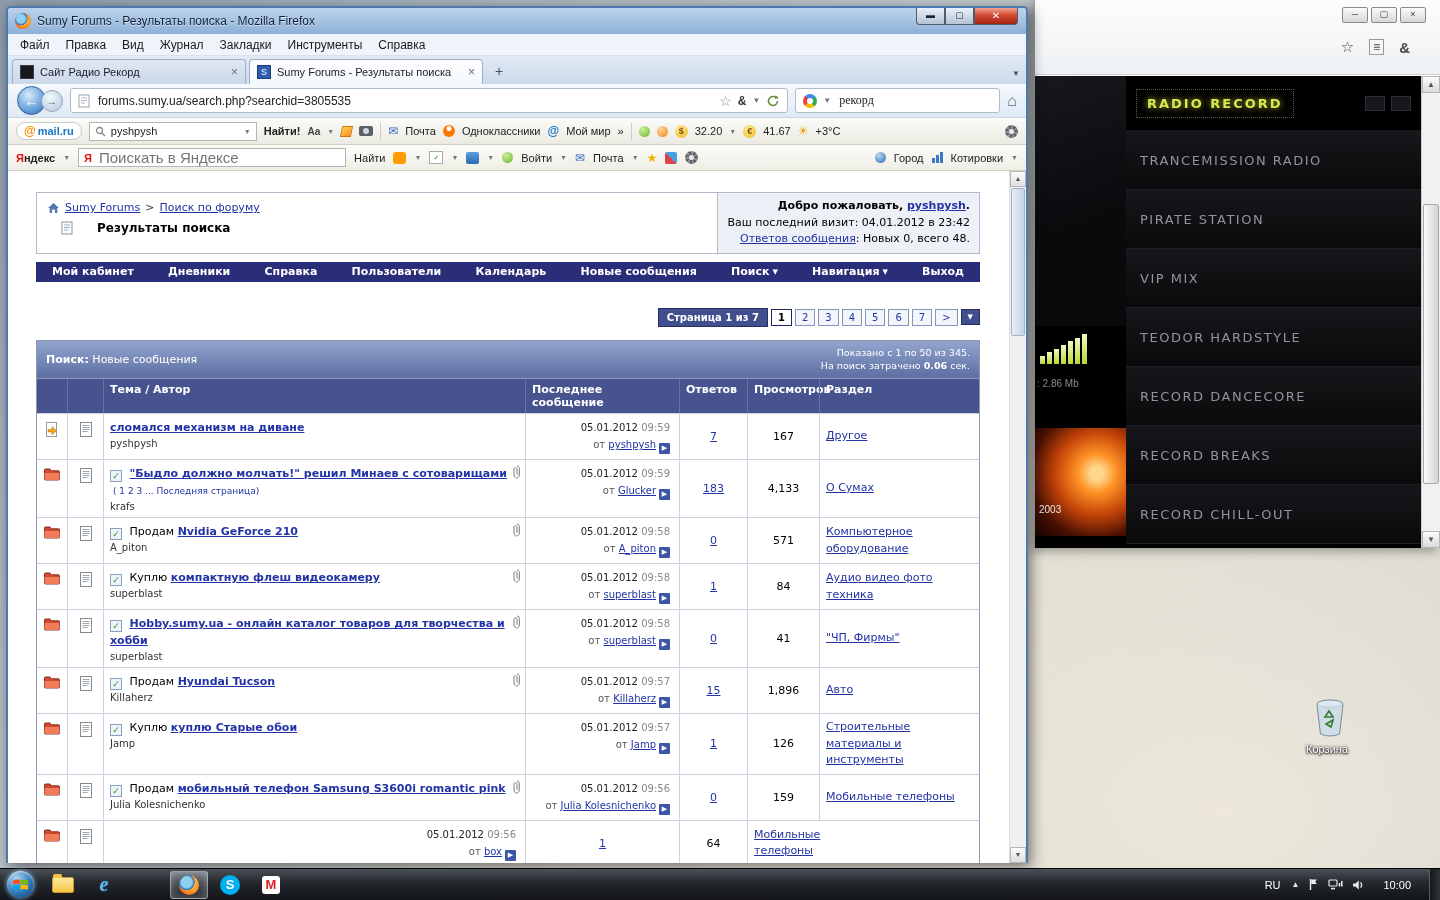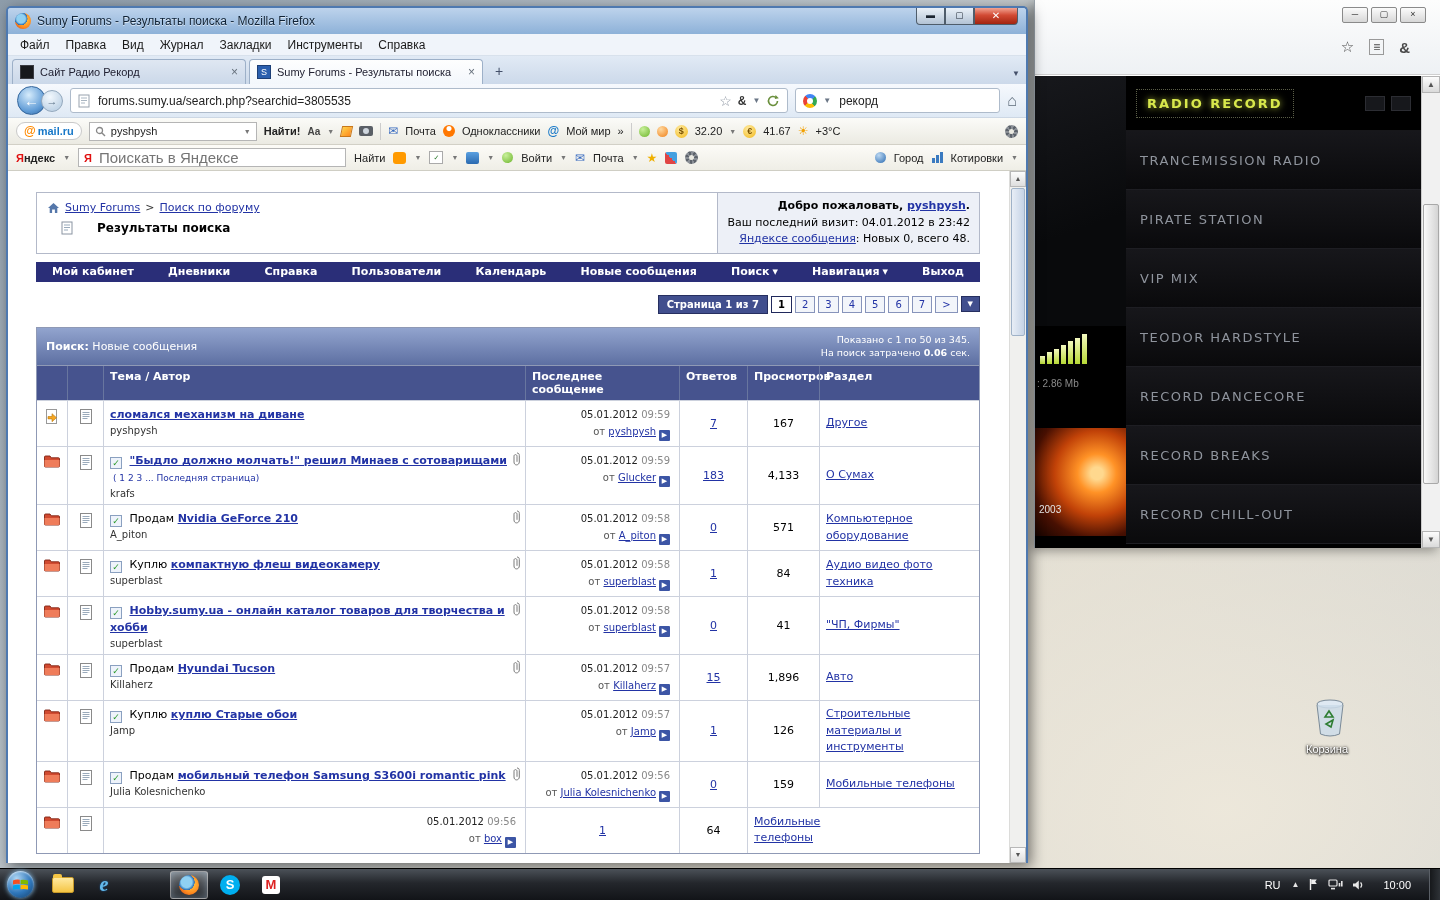--- a/index.html
+++ b/index.html
@@ -114,21 +114,21 @@
              background:radial-gradient(circle at 40% 30%,#f2f8fd,#c3d6e8 70%); border:1px solid #93a8bd;
              color:#5a7187; font-size:11px; line-height:20px; text-align:center; }
   .urlbar { flex:1; height:25px; background:#fff; border:1px solid #aebbcb; border-radius:3px;
             display:flex; align-items:center; gap:6px; padding:0 7px; }
   .urlbar input { flex:1; border:none; outline:none; background:transparent; font-size:12px; color:#222; font-family:"Liberation Sans",sans-serif; }
   .url-star { color:#8a93a0; font-size:14px; }
   .url-amp { color:#333; font-size:12px; font-weight:bold; }
   .url-dd { font-size:8px; color:#6a7686; }
   .searchbox { width:205px; height:25px; background:#fff; border:1px solid #aebbcb; border-radius:3px;
                display:flex; align-items:center; gap:6px; padding:0 7px; flex:none; }
-  .searchbox input { flex:1; border:none; outline:none; background:transparent; font-size:12px; color:#222; font-family:Liberation Sans, sans-serif; }
+  .searchbox input { flex:1; border:none; outline:none; background:transparent; font-size:12px; color:#222; font-family:Liberation Serif, serif; }
   .gicon { width:14px; height:14px; border-radius:50%; flex:none; position:relative;
            background:conic-gradient(from -40deg,#4285f4 0 25%,#34a853 0 50%,#fbbc05 0 75%,#ea4335 0 100%); }
   .gicon:after { content:""; position:absolute; left:4px; top:4px; width:6px; height:6px; border-radius:50%; background:#fff; }
   .home-ic { font-size:16px; color:#5d6b7a; }
 
   
   .ffmail { height:27px; background:linear-gradient(#fbfbf8,#ebeae2); border-bottom:1px solid #d2d0c6;
             display:flex; align-items:center; gap:7px; padding:0 8px; font-size:11px; color:#222; white-space:nowrap; }
   .mr-logo { display:flex; align-items:center; gap:2px; background:#fff; border:1px solid #c9c9c9; border-radius:9px; padding:1px 7px; }
   .mr-at { color:#ff8a00; font-weight:bold; font-size:12px; }
@@ -185,21 +185,21 @@
   .crumbbox { border:1px solid #b3b9c9; display:flex; background:#fff; }
   .crumbleft { flex:1; padding:8px 10px 7px; }
   .crumbline { display:flex; align-items:center; gap:5px; }
   .crumbsep { color:#333; }
   .crumbtitle { display:flex; align-items:center; gap:24px; margin-top:7px; margin-left:14px; font-weight:bold; font-size:12px; }
   .welcome { width:262px; flex:none; border-left:1px solid #b3b9c9; background:#edf0f7; padding:5px 9px; line-height:1.5;text-align:right; }
   .fnav { margin-top:8px; height:20px; background:#2a2e78; display:flex; align-items:center; justify-content:space-between;
           padding:0 16px; color:#fff; font-weight:bold; font-size:11px; }
   .fnav .it { display:flex; align-items:center; gap:3px; }
   .fnav .dd { font-size:7px; }
-  .pagrow { margin-top:13px; display:flex; justify-content:flex-end; align-items:center; font-size:10px; }
+  .pagrow { margin-top:26px; display:flex; justify-content:flex-end; align-items:center; font-size:10px; }
   .pl { background:#414f8e; border:1px solid #262f60; color:#fff; padding:3px 8px; font-weight:bold; }
   .pp { border:1px solid #8794bb; background:#f2f5fa; color:#2233a5; padding:2px 6px; margin-left:3px; }
   .pp.cur { background:#fff; border-color:#20295c; color:#000; font-weight:bold; }
   .pdd { background:#414f8e; border:1px solid #262f60; color:#fff; padding:3px 6px; margin-left:3px; font-size:7px; }
   .results { margin-top:13px; border:1px solid #8f99b5; }
   .tcat { display:flex; justify-content:space-between; align-items:center; padding:5px 9px;
           background:linear-gradient(#92a4ce,#5d6fa2); color:#fff; font-size:11px; }
   .tcat .r { text-align:right; font-size:9.5px; line-height:1.45; }
   .grid7 { display:grid; grid-template-columns:30px 36px 1fr 154px 68px 72px 160px; }
   .thead { background:#46538e; color:#fff; font-size:11px; font-weight:bold; border-top:1px solid #8f99b5; }
@@ -464,21 +464,21 @@
             <svg width="12" height="14">
                 <rect x="1" y="1" width="10" height="12" fill="#fff" stroke="#8a94a2"></rect>
                 <path d="M3 4h6M3 6.5h6M3 9h4" stroke="#9ab" stroke-width="1"></path>
               </svg>
             <span>Результаты поиска</span>
           </div>
         </div>
         <div class="welcome">
           <div><b><span>Добро пожаловать, </span><a class="flink">pyshpysh</a><span>.</span></b></div>
           <div>Ваш последний визит: 04.01.2012 в 23:42</div>
-          <div><a class="flink">Яндексе сообщения</a><span>: Новых 0, всего 48.</span></div>
+          <div><a class="flink">Ответов сообщения</a><span>: Новых 0, всего 48.</span></div>
         </div>
       </div>
 
       <div class="fnav">
 
       <span class="it">
             <span>Мой кабинет</span>
 
           </span>
           <span class="it">

